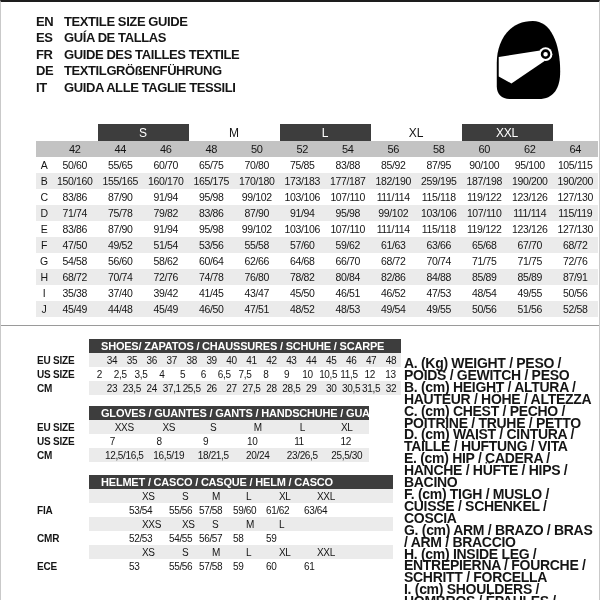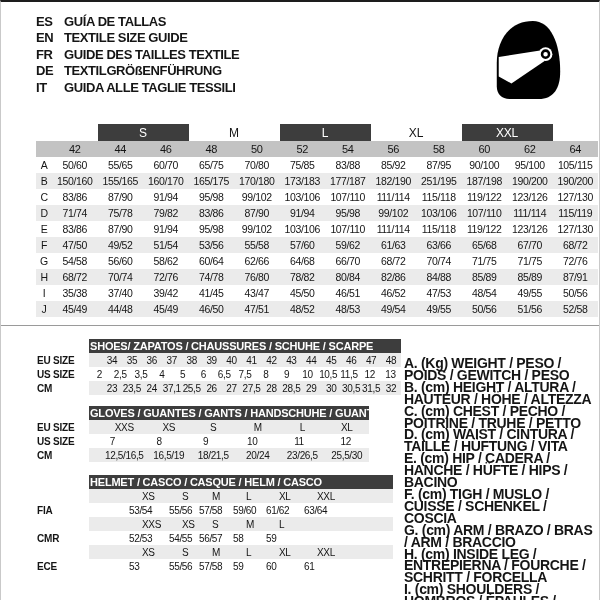--- a/index.html
+++ b/index.html
@@ -16,21 +16,21 @@
   
   .size-table{position:absolute;left:35px;top:122px;width:562px;border-collapse:collapse;table-layout:fixed;}
   .size-table td{padding:0;margin:0;text-align:center;height:16px;font-size:10.5px;letter-spacing:-0.35px;white-space:nowrap;overflow:hidden;}
   .size-table tr.groups-row td{height:17px;font-size:12px;letter-spacing:-0.2px;}
   .size-table td.gbar.dark{background:var(--dark,#3d3d3d);color:#fff;}
   .size-table tr.sizes-row td{background:var(--sizerow,#c3c3c3);font-size:11px;}
   .size-table tr.stripe td{background:var(--stripe,#ebebeb);}
   
   .sec{position:absolute;left:30px;}
   .sec-title{margin-left:58px;background:var(--dark,#3d3d3d);color:#fff;font-weight:bold;
-    font-size:11px;height:14px;line-height:14px;padding-left:1px;letter-spacing:-0.2px;white-space:nowrap;overflow:hidden;}
+    font-size:11px;height:14px;line-height:14px;padding-left:12px;letter-spacing:-0.2px;white-space:nowrap;overflow:hidden;}
   .srow{display:flex;height:14px;line-height:15px;}
   .slabel{width:58px;flex:0 0 58px;font-weight:bold;font-size:10px;letter-spacing:-0.2px;padding-left:6px;box-sizing:border-box;}
   .svals{flex:1;display:grid;font-size:10px;letter-spacing:-0.35px;}
   .svals .cell{text-align:center;white-space:nowrap;overflow:hidden;}
   .srow.shaded .svals{background:var(--stripe,#ebebeb);padding-left:13px;}
   .shoes{top:337px;width:370px;}  .shoes .svals{grid-template-columns:repeat(15,1fr);}
   .gloves{top:404px;width:338px;} .gloves .svals{grid-template-columns:repeat(6,1fr);}
   .helmet{top:473px;width:362px;}
   .helmet .svals{grid-template-columns:40px 40px 30px 34px 33px 38px auto;}
   .helmet .svals .cell{text-align:left;}
@@ -40,26 +40,26 @@
   .legend{position:absolute;left:403px;top:356px;width:195px;font-weight:bold;font-size:14px;line-height:11.9px;letter-spacing:-0.3px;}
   .legend-item{margin:0;}
 </style>
 </head>
 <body>
 
 <div class="page" style="--dark: #3d3d3d; --sizerow: #c3c3c3; --stripe: #ebebeb;">
 
   <div class="lang-block">
       <div class="lang-row">
+        <span class="lang-code">EN</span>
+        <span class="lang-title">TEXTILE SIZE GUIDE</span>
+      </div>
+      <div class="lang-row">
         <span class="lang-code">ES</span>
         <span class="lang-title">GUÍA DE TALLAS</span>
-      </div>
-      <div class="lang-row">
-        <span class="lang-code">EN</span>
-        <span class="lang-title">TEXTILE SIZE GUIDE</span>
       </div>
       <div class="lang-row">
         <span class="lang-code">FR</span>
         <span class="lang-title">GUIDE DES TAILLES TEXTILE</span>
       </div>
       <div class="lang-row">
         <span class="lang-code">DE</span>
         <span class="lang-title">TEXTILGRÖßENFÜHRUNG</span>
       </div>
       <div class="lang-row">
@@ -136,21 +136,21 @@
         <tr class="stripe">
           <td class="letter">B</td>
           <td>150/160</td>
           <td>155/165</td>
           <td>160/170</td>
           <td>165/175</td>
           <td>170/180</td>
           <td>173/183</td>
           <td>177/187</td>
           <td>182/190</td>
-          <td>251/195</td>
+          <td>259/195</td>
           <td>187/198</td>
           <td>190/200</td>
           <td>190/200</td>
         </tr>
         <tr class="">
           <td class="letter">C</td>
           <td>83/86</td>
           <td>87/90</td>
           <td>91/94</td>
           <td>95/98</td>

